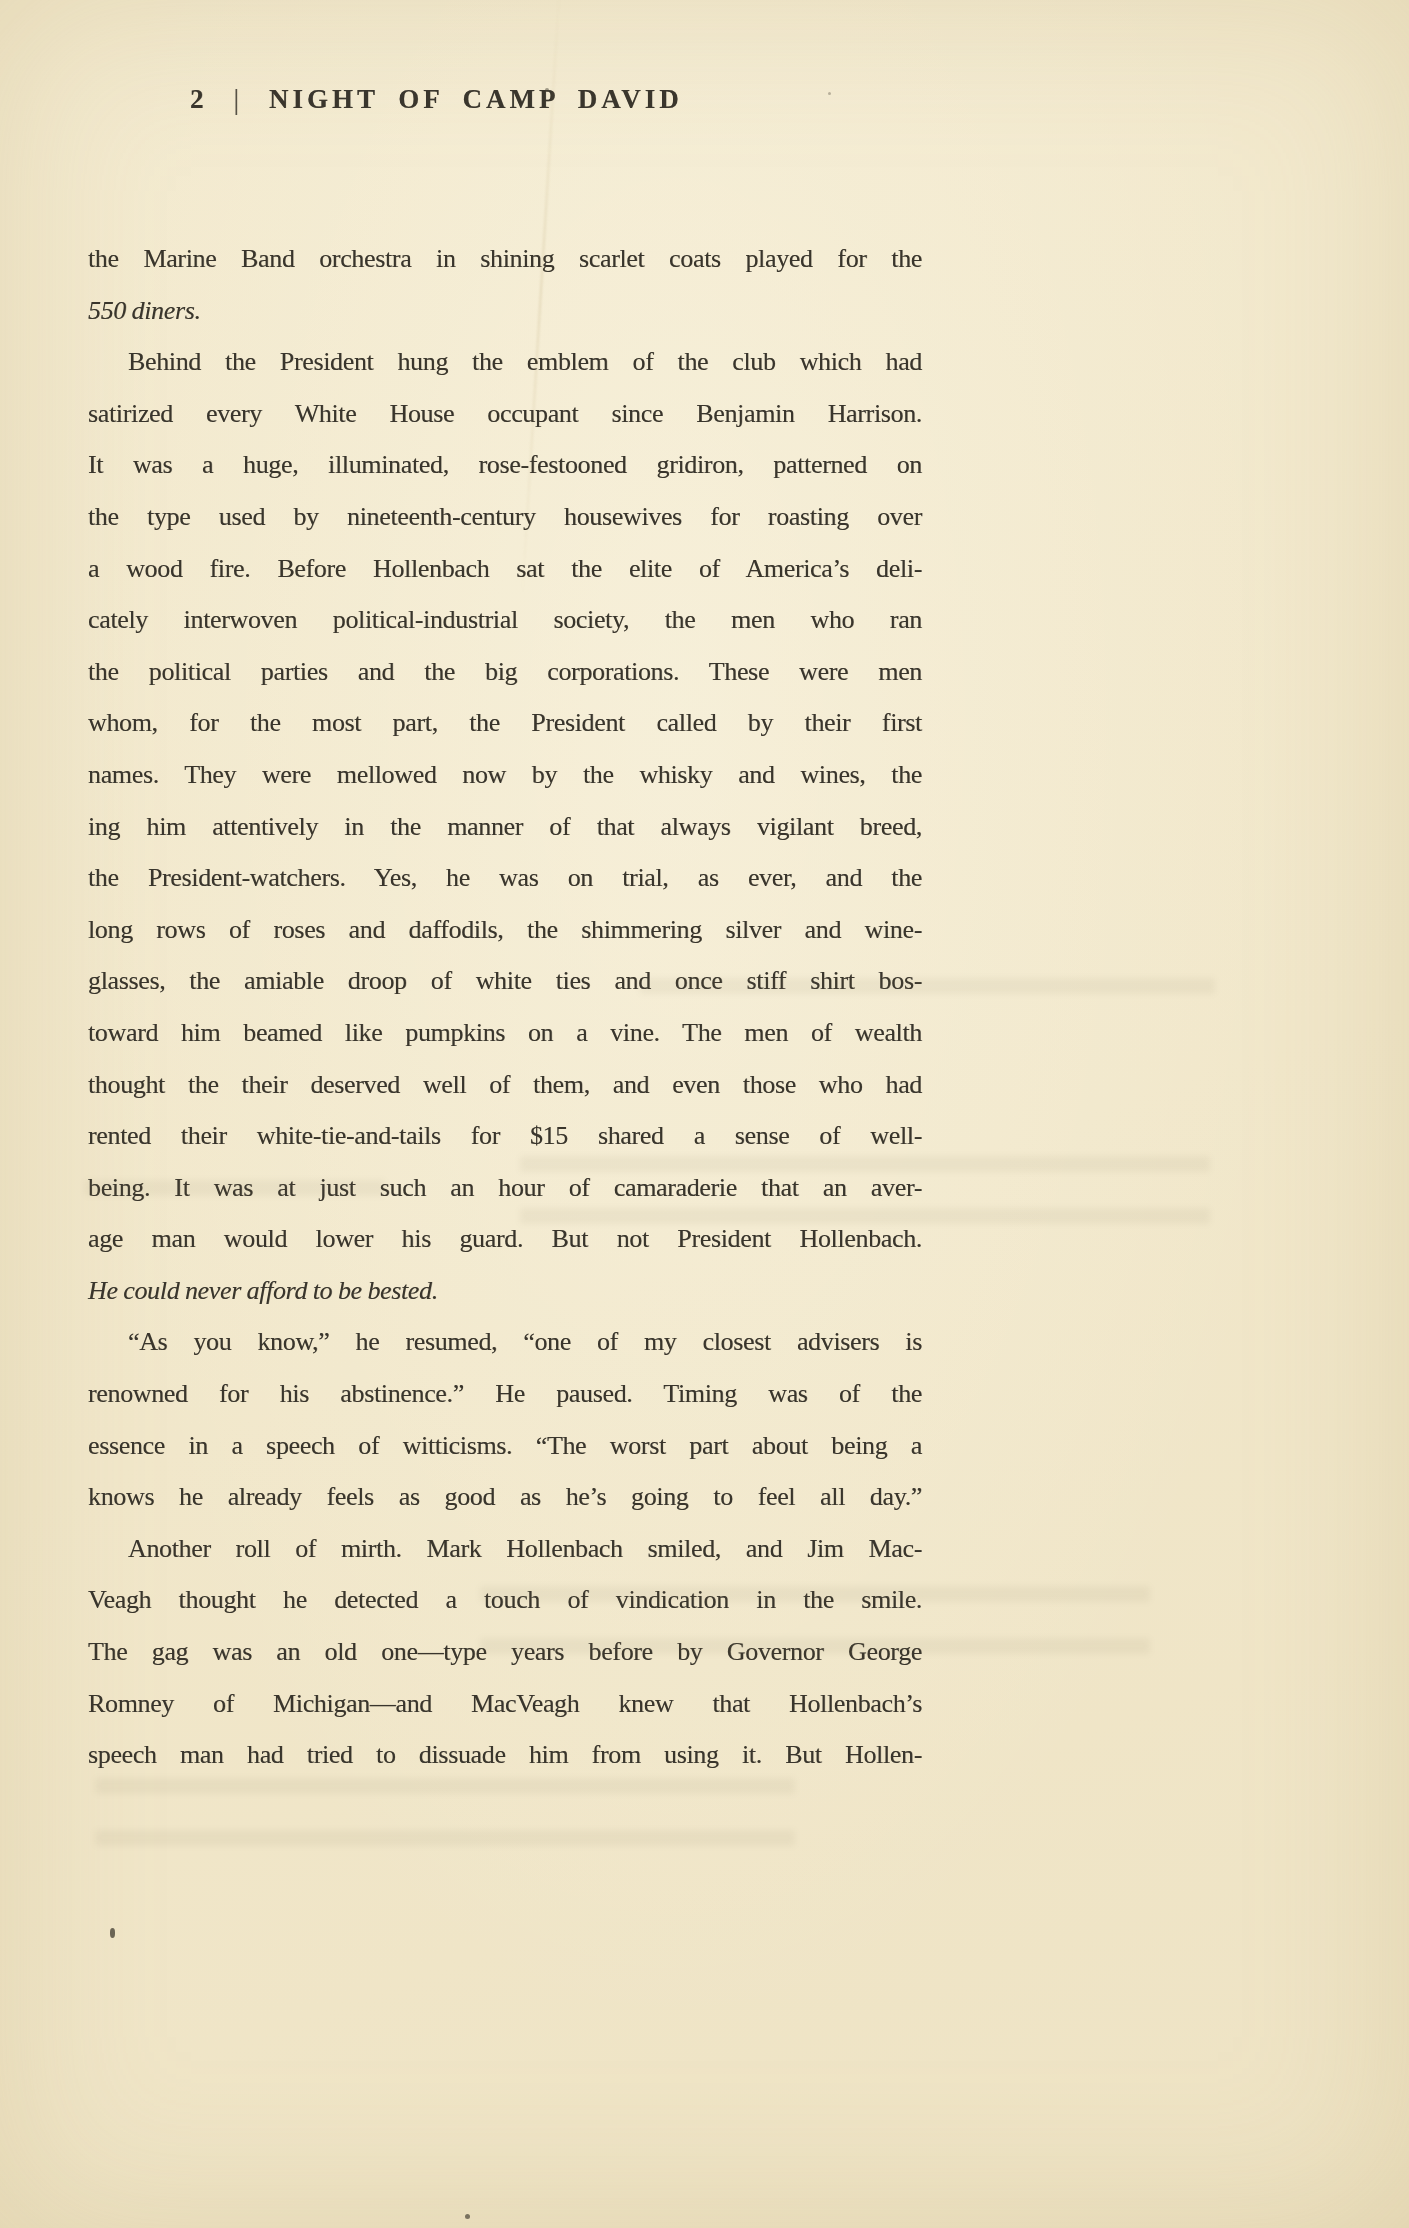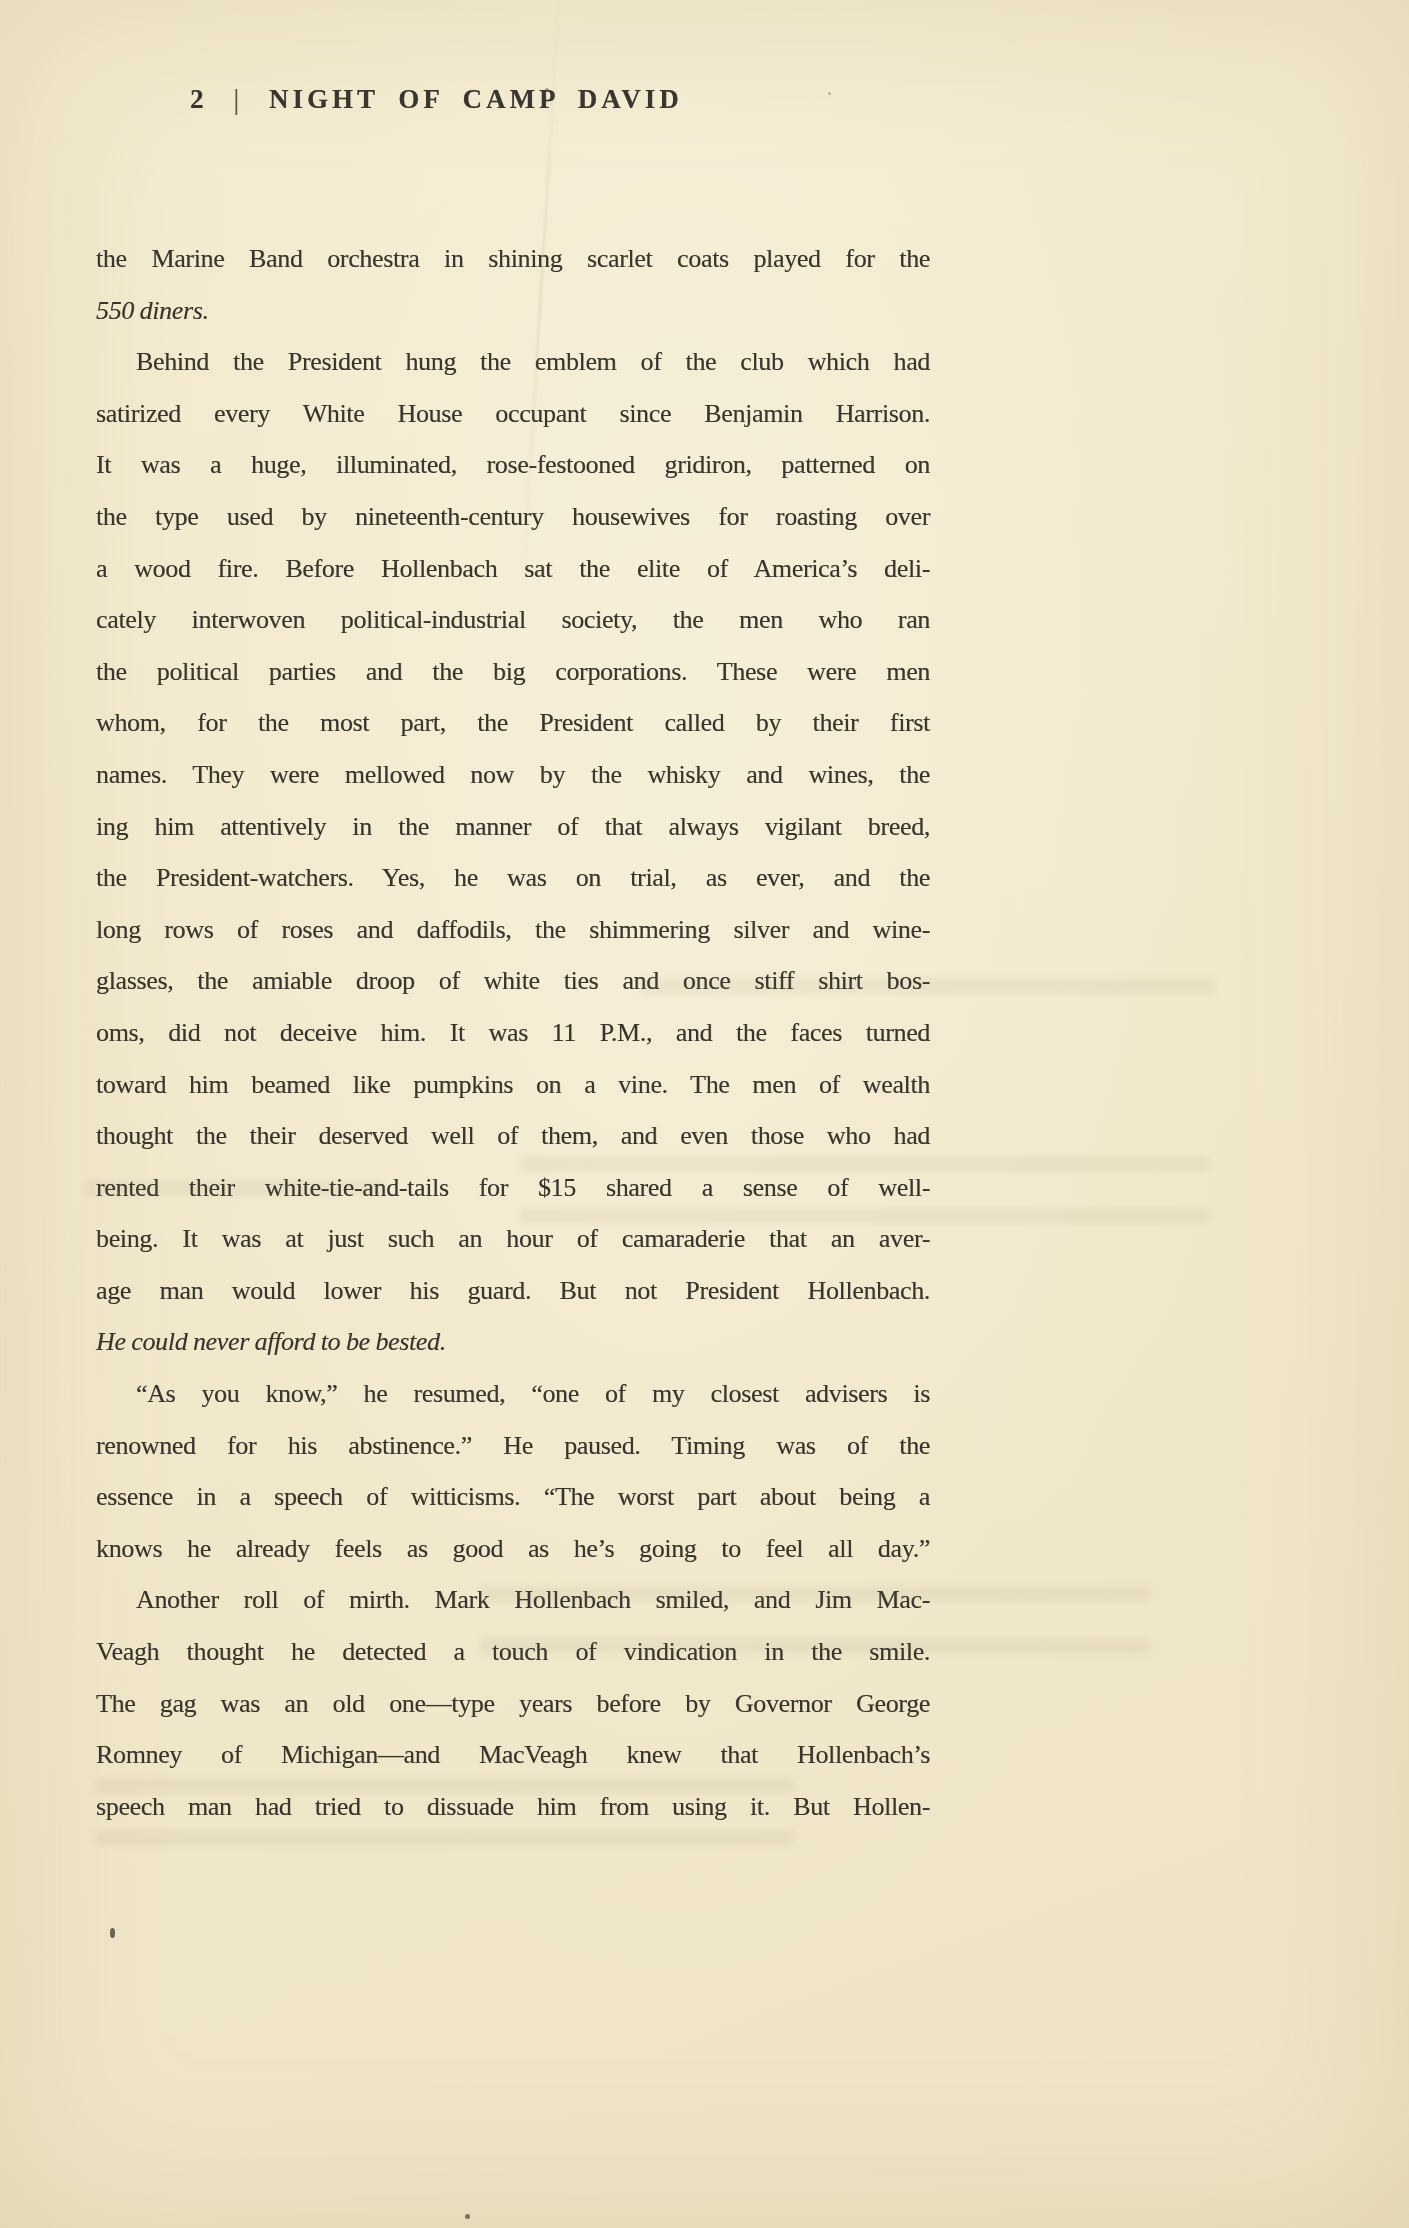--- a/index.html
+++ b/index.html
@@ -40,21 +40,21 @@
     margin-right: 26px;
     transform: scaleY(1.12);
     display: inline-block;
     opacity: 0.9;
   }
   .running-header .booktitle { word-spacing: 9px; }
   
   .body-text {
     position: absolute;
     top: 233px;
-    left: 96px;
+    left: 88px;
     width: 834px;
   }
   .line {
     font-size: 26px;
     line-height: 51.6px;
     height: 51.6px;
     letter-spacing: -0.35px;
     word-spacing: -0.5px;
     text-align: justify;
     text-align-last: justify;
@@ -122,21 +122,20 @@
       <div class="line">the type used by nineteenth-century housewives for roasting over</div>
       <div class="line">a wood fire. Before Hollenbach sat the elite of America’s deli-</div>
       <div class="line">cately interwoven political-industrial society, the men who ran</div>
       <div class="line">the political parties and the big corporations. These were men</div>
       <div class="line">whom, for the most part, the President called by their first</div>
       <div class="line">names. They were mellowed now by the whisky and wines, the</div>
       <div class="line">ing him attentively in the manner of that always vigilant breed,</div>
       <div class="line">the President-watchers. Yes, he was on trial, as ever, and the</div>
       <div class="line">long rows of roses and daffodils, the shimmering silver and wine-</div>
       <div class="line">glasses, the amiable droop of white ties and once stiff shirt bos-</div>
-      <div class="line">oms, did not deceive him. It was 11 P.M., and the faces turned</div>
       <div class="line">toward him beamed like pumpkins on a vine. The men of wealth</div>
       <div class="line">thought the their deserved well of them, and even those who had</div>
       <div class="line">rented their white-tie-and-tails for $15 shared a sense of well-</div>
       <div class="line">being. It was at just such an hour of camaraderie that an aver-</div>
       <div class="line">age man would lower his guard. But not President Hollenbach.</div>
       <div class="line end">He could never afford to be bested.</div>
       <div class="line indent">“As you know,” he resumed, “one of my closest advisers is</div>
       <div class="line">renowned for his abstinence.” He paused. Timing was of the</div>
       <div class="line">essence in a speech of witticisms. “The worst part about being a</div>
       <div class="line">knows he already feels as good as he’s going to feel all day.”</div>

